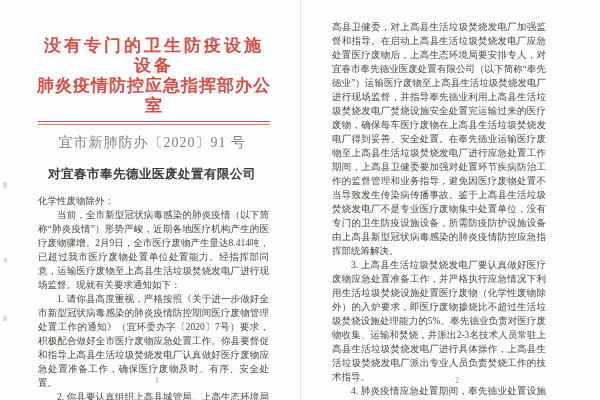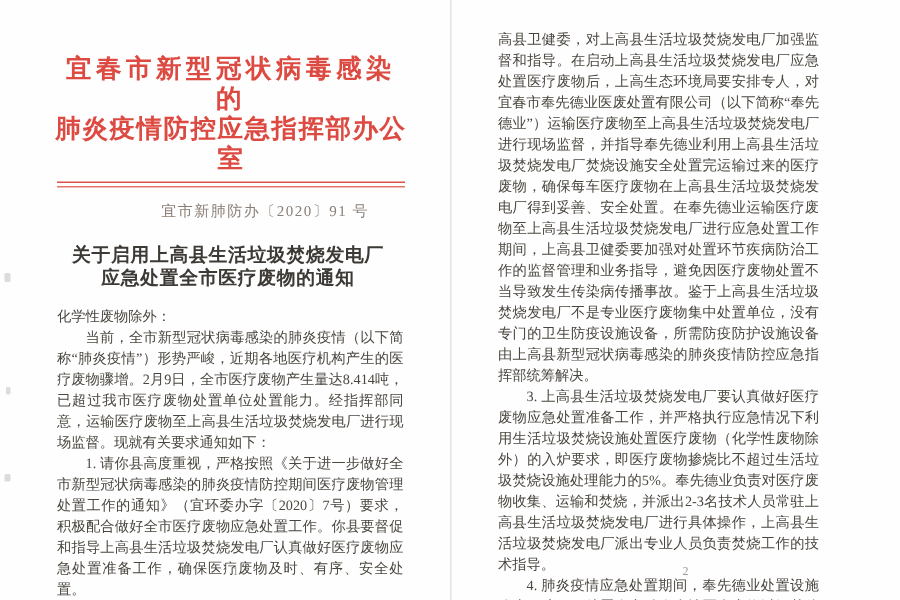--- a/index.html
+++ b/index.html
@@ -27,21 +27,21 @@
   }
   .red-line1 { font-size:17px; letter-spacing:3px; line-height:20px; }
   .red-line2 { font-size:17px; letter-spacing:1px;  line-height:20px;font-family:Liberation Serif, serif; }
   .red-rule {
     margin:5px 2px 0 2px; height:2px;
     border-top:1.4px solid #dd5048; border-bottom:0.8px solid #e2746c;
   }
 
   .doc-number {
     margin:9px 54px 0 0; text-align:right;
-    font-size:10px; color:#8a7f77; letter-spacing:1px;
+    font-size:14px; color:#8a7f77; letter-spacing:1px;
   }
 
   .doc-title {
     margin:15px 28px 0 32px; text-align:center;
     font-size:12.5px; font-weight:bold; color:#3d3a36; line-height:15px;
     letter-spacing:0.5px;
   }
 
   .body-text {
     margin:12px 31px 0 38px;
@@ -70,30 +70,29 @@
 
 <div class="scan">
 
   <span class="scan-artifact artifact-1"></span>
   <span class="scan-artifact artifact-2"></span>
   <span class="scan-artifact artifact-3"></span>
 
   <div class="page page-left">
 
     <div class="red-header">
-      <div class="red-line1">宜春市新型冠状病毒感染的</div>
+      <div class="red-line1">没有专门的卫生防疫设施设备</div>
       <div class="red-line2">肺炎疫情防控应急指挥部办公室</div>
       <div class="red-rule"></div>
     </div>
 
     <div class="doc-number">宜市新肺防办〔2020〕91 号</div>
 
     <div class="doc-title">
-      <div>关于启用上高县生活垃圾焚烧发电厂</div>
-      <div>应急处置全市医疗废物的通知</div>
+      <div>对宜春市奉先德业医废处置有限公司</div>
     </div>
 
     <div class="body-text">
       <p>化学性废物除外：</p>
       <p class="indent">当前，全市新型冠状病毒感染的肺炎疫情（以下简称“肺炎疫情”）形势严峻，近期各地医疗机构产生的医疗废物骤增。2月9日，全市医疗废物产生量达8.414吨，已超过我市医疗废物处置单位处置能力。经指挥部同意，运输医疗废物至上高县生活垃圾焚烧发电厂进行现场监督。现就有关要求通知如下：</p>
       <p class="indent">1. 请你县高度重视，严格按照《关于进一步做好全市新型冠状病毒感染的肺炎疫情防控期间医疗废物管理处置工作的通知》（宜环委办字〔2020〕7号）要求，积极配合做好全市医疗废物应急处置工作。你县要督促和指导上高县生活垃圾焚烧发电厂认真做好医疗废物应急处置准备工作，确保医疗废物及时、有序、安全处置。</p>
       <p class="indent">2. 你县要认真组织上高县城管局、上高生态环境局和上</p>
     </div>
 
     <div class="page-num">1</div>

